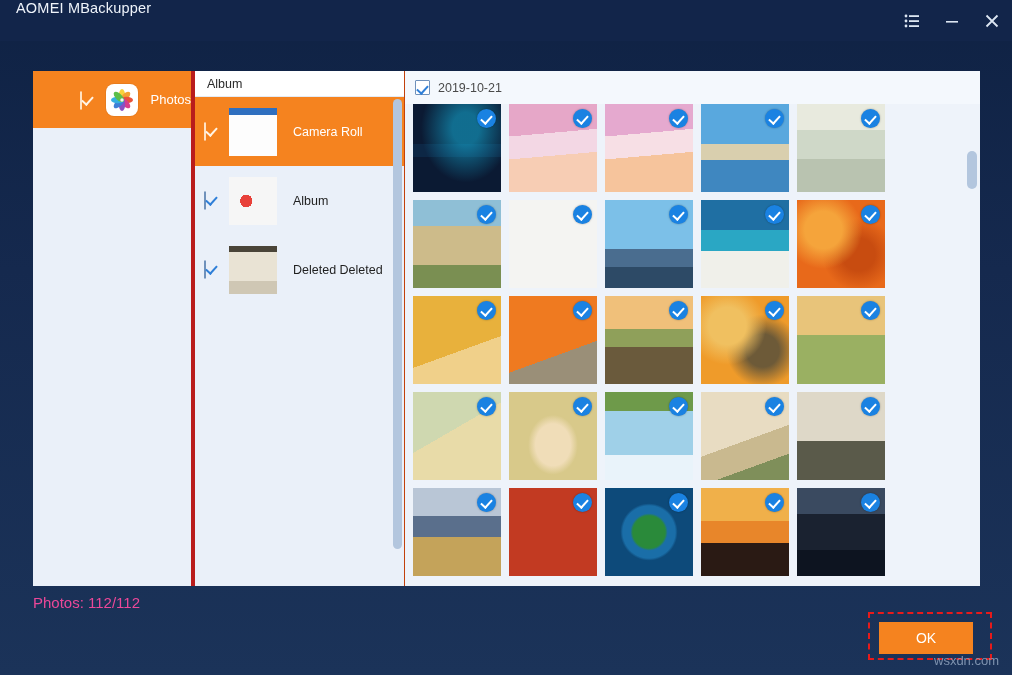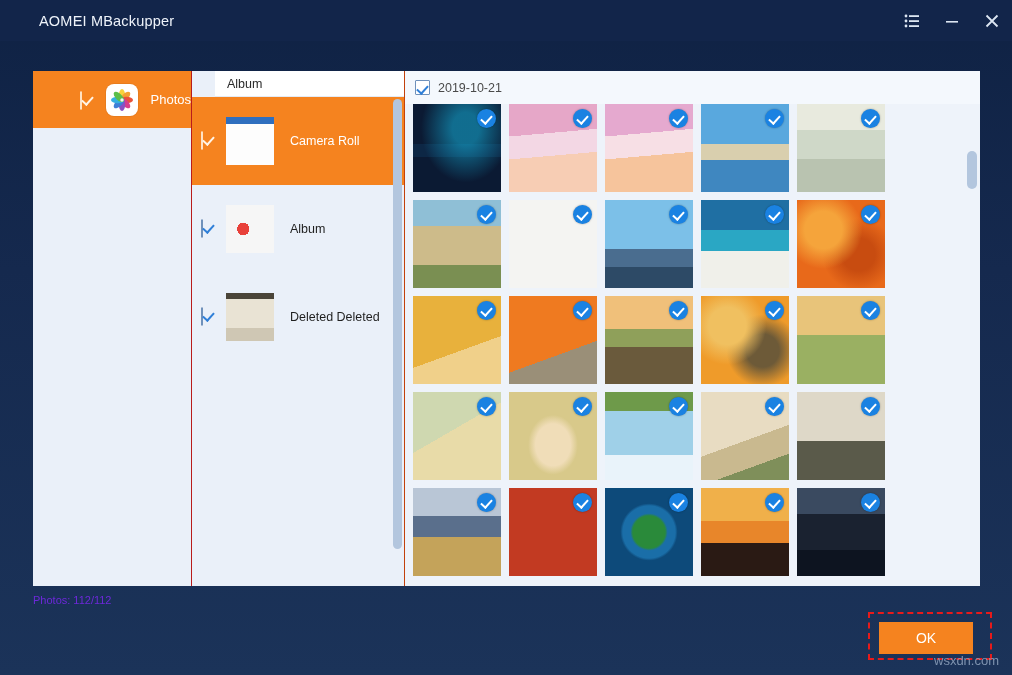--- a/index.html
+++ b/index.html
@@ -10,21 +10,21 @@
   }
   body {
     background: linear-gradient(180deg, #0f2244 0%, #15294e 40%, #1b3359 100%);
     position: relative;
   }
 
   
   #titlebar {
     position: absolute; left: 0; top: 0; width: 1012px; height: 41px;
     background: #12254a;
-    display: flex; align-items: center; padding-left: 23px;
+    display: flex; align-items: flex-start;
   }
   #app-title {
     margin-left: 16px;
     color: #eef3fa; font-size: 14.5px; letter-spacing: .2px;
   }
   .tb-right { margin-left: auto; display: flex; align-items: center; height: 41px; }
   .tb-btn {
     width: 40px; height: 41px;
     display: flex; align-items: center; justify-content: center;
     cursor: pointer;
@@ -79,35 +79,34 @@
     box-shadow: 0 0 0 1px rgba(0,0,0,.05);
   }
   .src-label {
     margin-left: 13px; font-size: 13px; color: #fff;
   }
 
   
   #album-col {
     width: 213px; height: 515px; flex: 0 0 213px;
     background: #eaf0f9;
-    border-left: 1px solid #b91c1c;
+    border-left: 4px solid #b91c1c;
     position: relative;
     overflow: hidden;
-    padding-left: 23px;
   }
   #album-head {
     height: 26px; background: #ffffff;
     display: flex; align-items: center;
     padding-left: 12px;
     font-size: 12.5px; color: #2a2a2a;
     border-bottom: 1px solid #e3ebf5;
   }
   #album-list { position: absolute; top: 26px; left: 0; width: 213px; }
   .alb-item {
-    height: 88px; width: 213px;
+    height: 69px; width: 213px;
     display: flex; align-items: center;
     cursor: pointer;
   }
   .alb-item.active { background: #f5831f; }
   .alb-check { margin-left: 9px; flex: 0 0 15px; }
   .alb-thumb {
     width: 48px; height: 48px; margin-left: 10px;
     flex: 0 0 48px; background: #ccc;
     overflow: hidden; position: relative;
   }
@@ -156,21 +155,21 @@
   }
   #photo-scroll {
     position: absolute; right: 3px; top: 80px;
     width: 10px; height: 38px;
     background: #b3c6de; border-radius: 5px;
   }
 
   
   #footer-count {
     position: absolute; left: 33px; top: 594px;
-    color: #6d28d9; font-size: 11px;
+    color: #ec4899; font-size: 15px;
   }
   #ok-wrap {
     position: absolute; left: 868px; top: 612px;
     width: 124px; height: 48px;
     border: 2px dashed #e81a1a;
   }
   #ok-btn {
     position: absolute; left: 9px; top: 8px;
     width: 94px; height: 32px;
     background: #f5831f; border: none;

